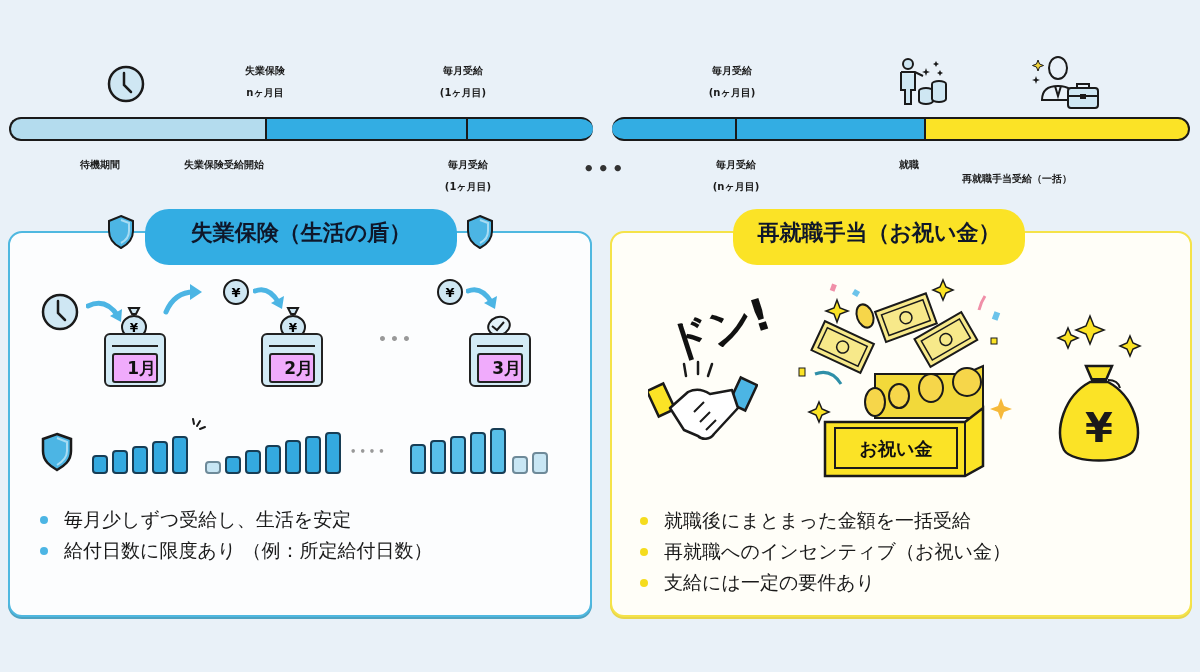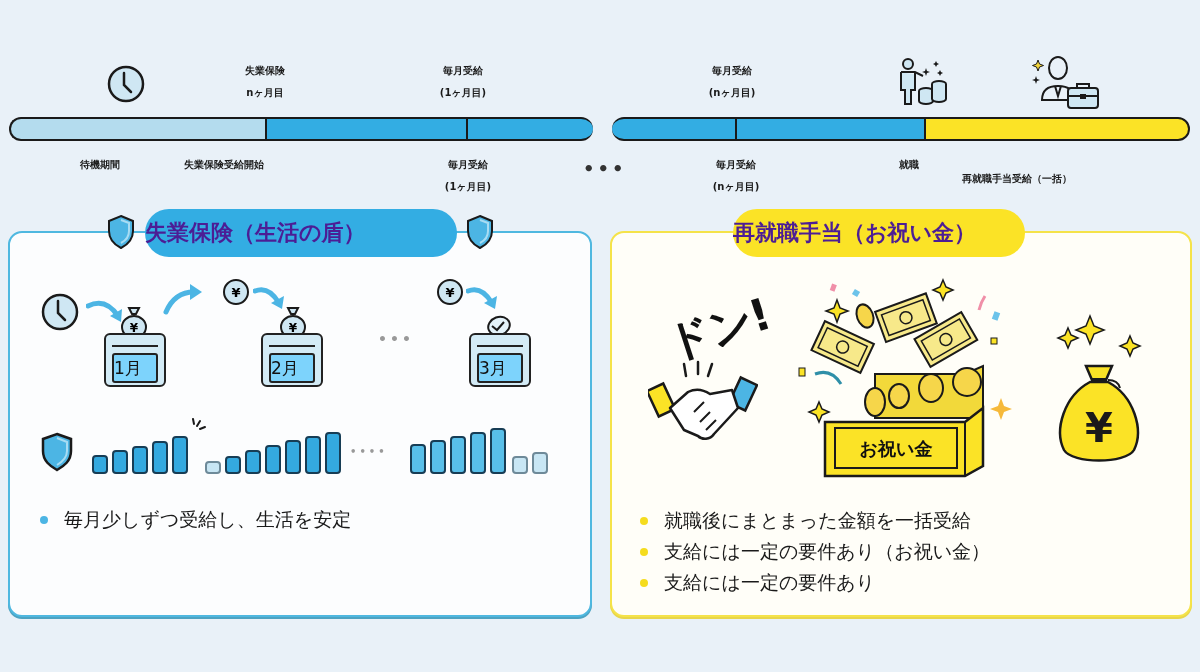--- a/index.html
+++ b/index.html
@@ -35,26 +35,27 @@
     top: 231px;
     height: 386px;
     border-radius: 14px;
     background: #fcfdfe;
   }
   .panel.blue { left: 8px; width: 584px; border: 2.5px solid #4fb8e0; box-shadow: 0 2px 0 #4da3c2; }
   .panel.yellow { left: 610px; width: 582px; border: 2.5px solid #f5e34a; box-shadow: 0 2px 0 #e8d64a; background: #fffef8; }
   .pill {
     position: absolute;
     top: 209px;
-    height: 48px;
+    height: 56px;
     border-radius: 24px;
     font-weight: bold;
     font-size: 22px;
     line-height: 48px;
-    color: #4c1d95;
+    text-align: center;
+    color: #0f172a;
   }
   .pill.blue { left: 145px; width: 312px; background: #33ade3; }
   .pill.yellow { left: 733px; width: 292px; background: #fbe326; }
 
   .bullets { position: absolute; list-style: none; }
   .bullets li {
     font-weight: normal;
     font-size: 19px;
     line-height: 31px;
     color: #1a1a1a;
@@ -75,22 +76,22 @@
   .box-month {
     position: absolute;
     width: 62px; height: 54px;
     background: #d3ebf6;
     border: 2px solid #222;
     border-radius: 6px;
   }
   .box-month .slot { position:absolute; left: 6px; right: 6px; top: 10px; height: 2px; background:#222; }
   .box-month .lbl {
     position: absolute; left: 6px; right: 6px; top: 18px; height: 30px;
-    border: 2px solid #222; border-radius: 3px; background: #7dd3fc;
-    font-weight: normal; font-size: 17px; line-height: 26px; text-align: left;
+    border: 2px solid #222; border-radius: 3px; background: #f0abfc;
+    font-weight: bold; font-size: 17px; line-height: 26px; text-align: right;
   }
   .gbar { position: absolute; bottom: 0; width: 16px; border: 2px solid #173d55; border-radius: 4px; background: #34a9df; }
   .gbar.light { background: #c8e6f4; border-color: #6e8a99; }
   .gbar.mid { background: #58bfe9; }
   .graydots { position: absolute; color: #999; font-size: 14px; letter-spacing: 3px; font-weight: bold; }
 </style>
 </head>
 <body>
 
 <div>
@@ -253,20 +254,21 @@
   <div class="gbar mid" style="left:338px;height:34px"></div>
   <div class="gbar mid" style="left:358px;height:38px"></div>
   <div class="gbar mid" style="left:378px;height:42px"></div>
   <div class="gbar mid" style="left:398px;height:46px"></div>
   <div class="gbar light" style="left:420px;height:18px"></div>
   <div class="gbar light" style="left:440px;height:22px"></div>
 </div>
 
 <ul class="bullets blue" style="left:40px;top:504px">
   <li>毎月少しずつ受給し、生活を安定</li>
+  <li>給付日数に限度あり （例：所定給付日数）</li>
 </ul>
 
 <div class="panel yellow"></div>
 <div class="pill yellow">再就職手当（お祝い金）</div>
 
 <div class="abs" style="left:666px;top:300px;font-size:44px;font-weight:bold;transform:rotate(-18deg);color:#111;letter-spacing:-2px">ドン!</div>
 
 <svg class="abs" style="left:648px;top:360px" width="110" height="90" viewBox="0 0 110 90">
   <path d="M36 4 L38 16 M50 2 L50 14 M64 4 L60 16" stroke="#1a1a1a" stroke-width="2.5" stroke-linecap="round"></path>
   <rect x="4" y="26" width="18" height="28" fill="#fbe326" stroke="#1a1a1a" stroke-width="2.5" transform="rotate(-25 13 40)"></rect>
@@ -324,15 +326,15 @@
   <path d="M80 36 l3 7 l7 3 l-7 3 l-3 7 l-3 -7 l-7 -3 l7 -3z" fill="#fbe326" stroke="#1a1a1a" stroke-width="1.5"></path>
   <path d="M36 66 L62 66 L56 80 L42 80 Z" fill="#fbe326" stroke="#1a1a1a" stroke-width="2.5"></path>
   <path d="M42 80 h14" stroke="#1a1a1a" stroke-width="4"></path>
   <path d="M58 80 q10 0 12 8" stroke="#1a1a1a" stroke-width="2" fill="none"></path>
   <path d="M40 82 C14 96 4 130 14 150 C22 164 76 164 84 150 C94 130 84 96 58 82 Z" fill="#fbe326" stroke="#1a1a1a" stroke-width="2.5"></path>
   <text x="49" y="142" font-size="40" font-weight="bold" text-anchor="middle" font-family="DejaVu Sans, sans-serif" fill="#1a1a1a">¥</text>
 </svg>
 
 <ul class="bullets yellow" style="left:640px;top:505px">
   <li>就職後にまとまった金額を一括受給</li>
-  <li>支給には一定の要件あり（お祝い金）</li>
+  <li>再就職へのインセンティブ（お祝い金）</li>
   <li>支給には一定の要件あり</li>
 </ul>
 
 </body></html>

